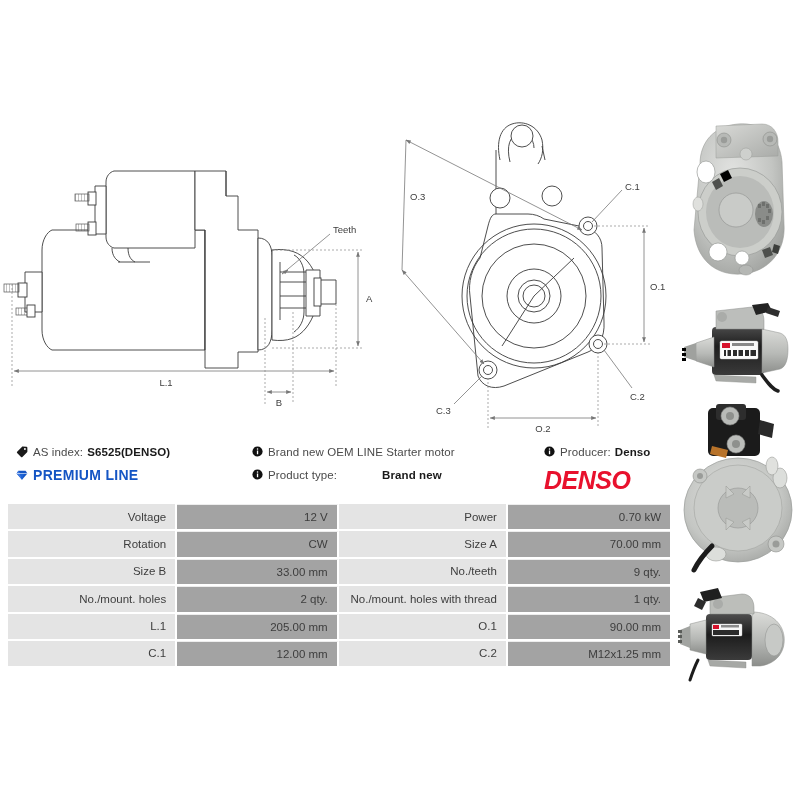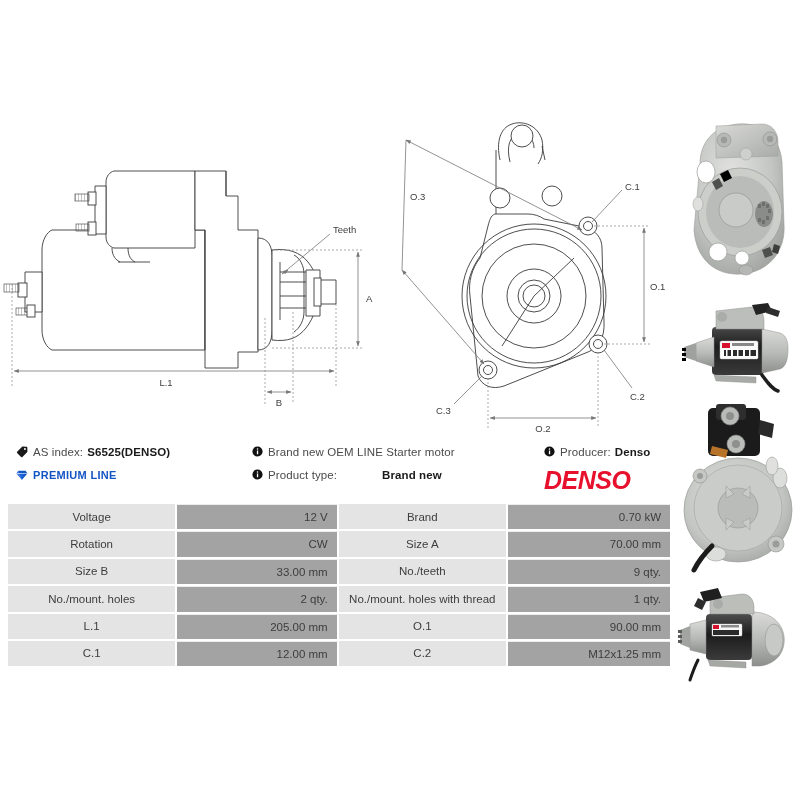--- a/index.html
+++ b/index.html
@@ -17,30 +17,30 @@
   .photo svg{display:block;}
 
   
   .meta{position:absolute;left:0;top:440px;width:690px;height:58px;}
   .meta-col{position:absolute;top:0;}
   .meta-line{display:flex;align-items:center;height:23px;font-size:11.5px;color:#3c3c3c;letter-spacing:.1px;white-space:nowrap;}
   .meta-line .lbl{color:#4a4a4a;}
   .meta-line b{color:#1a1a1a;font-weight:bold;}
   .mi{flex:0 0 auto;margin-right:5px;display:inline-flex;align-items:center;}
 
-  .prem{color:#1455c4;font-weight:bold;font-size:11px;letter-spacing:.3px;}
+  .prem{color:#1455c4;font-weight:bold;font-size:14px;letter-spacing:.3px;}
 
   .denso-logo{font-family:"Liberation Sans",sans-serif;font-style:italic;font-weight:bold;
     font-size:25px;color:#e8112d;letter-spacing:-0.5px;line-height:1;}
 
   
   .spec{position:absolute;left:8px;top:504px;width:662px;border-collapse:separate;border-spacing:0;
         font-size:11.5px;color:#3d3d3d;}
   .spec td{padding:5px 9px;vertical-align:middle;line-height:1.25;}
-  .spec td.k{background:#e4e4e4;text-align:center;width:168px;border-right:2px solid #fff;border-bottom:2px solid #fff;}
+  .spec td.k{background:#e4e4e4;text-align:right;width:168px;border-right:2px solid #fff;border-bottom:2px solid #fff;}
   .spec td.v{background:#a3a3a3;text-align:right;width:163px;border-right:2px solid #fff;border-bottom:2px solid #fff;
              border-top:1px solid #ededed;}
   .spec tr:last-child td{border-bottom:none;}
   .spec td.v.last{border-right:none;}
 </style>
 </head>
 <body>
 
 <div id="page">
 
@@ -422,21 +422,21 @@
         <span class="denso-logo">DENSO</span>
       </div>
     </div>
   </div>
 
   <table class="spec">
     <tbody>
       <tr>
         <td class="k">Voltage</td>
         <td class="v">12 V</td>
-        <td class="k">Brand</td>
+        <td class="k">Power</td>
         <td class="v last">0.70 kW</td>
       </tr>
       <tr>
         <td class="k">Rotation</td>
         <td class="v">CW</td>
         <td class="k">Size A</td>
         <td class="v last">70.00 mm</td>
       </tr>
       <tr>
         <td class="k">Size B</td>

